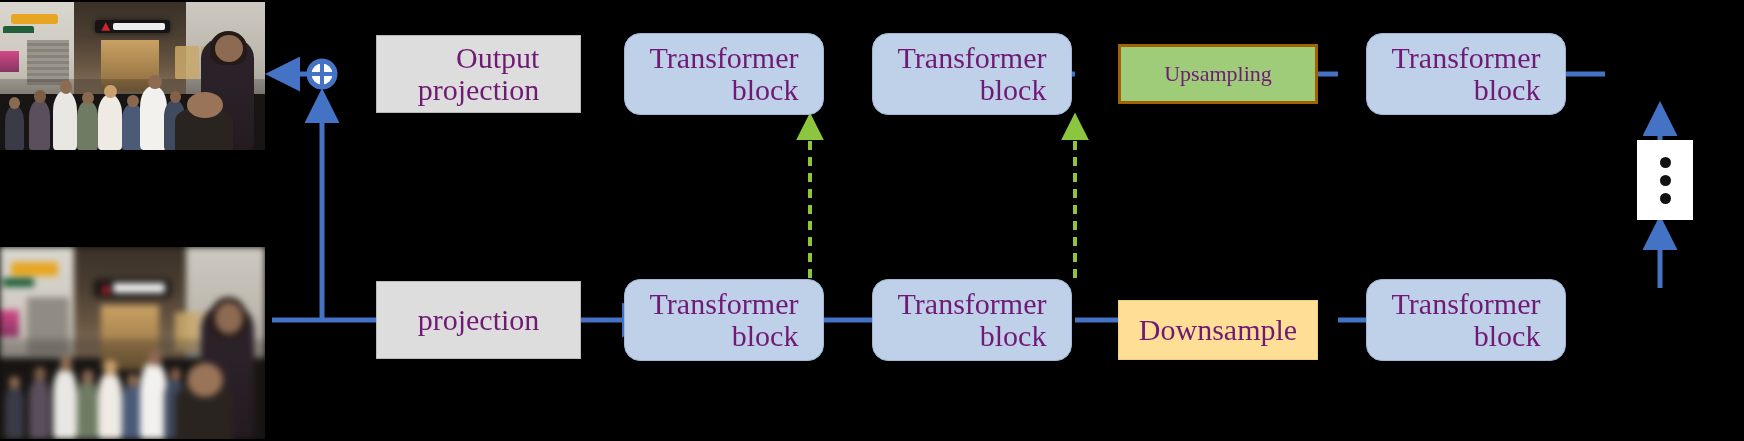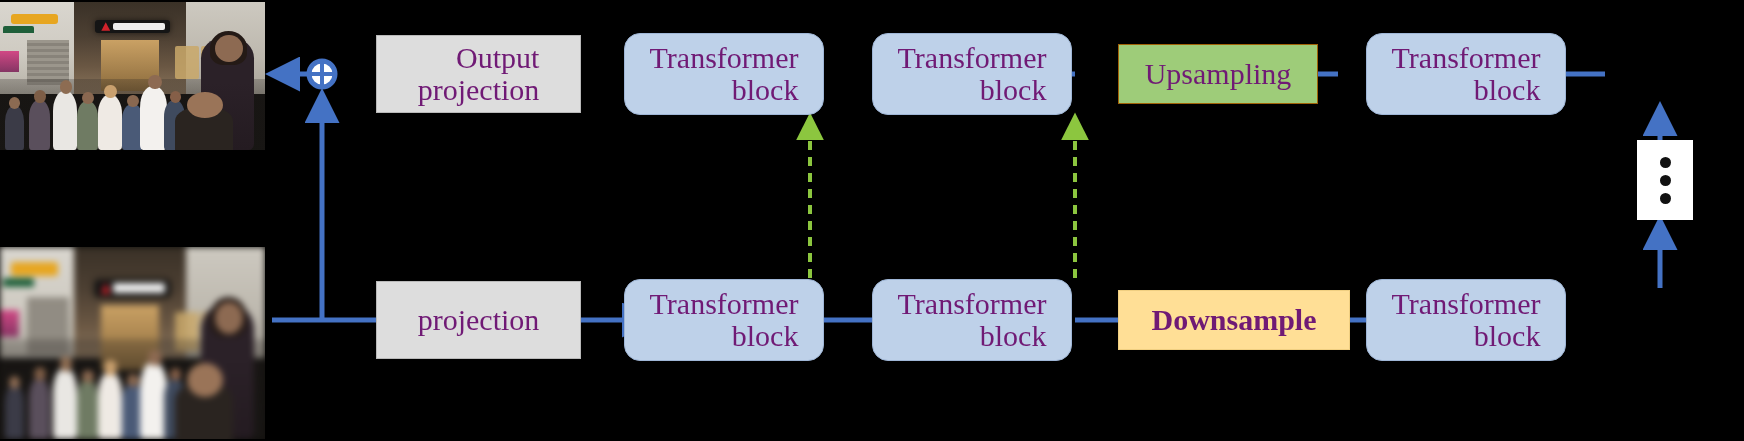--- a/index.html
+++ b/index.html
@@ -52,21 +52,21 @@
          background:#2a2420;border-radius:48% 48% 8% 8%/30% 30% 6% 6%;}
   .manfg .head{left:20%;top:-28%;width:62%;height:52%;background:#9a7458;}
 
   
   .node{position:absolute;display:flex;align-items:center;justify-content:center;
         text-align:right;color:#701a75;line-height:1.08;
         box-sizing:border-box;}
   .tb{background:#bed1e9;border:1px solid #9fb6d6;border-radius:16px;
       font-size:30px;}
   .proj{background:#dddddd;border:1px solid #b9b9b9;font-size:30px;}
-  .up{background:#9ecc79;border:1px solid #a16207;font-size:30px;}
+  .up{background:#9ecc79;border:3px solid #a16207;font-size:22px;}
   .down{background:#ffdf96;border:1px solid #f0cf81;font-size:30px;}
   .dots{background:#ffffff;border:1px solid #ffffff;}
   .dots i{display:block;width:11px;height:11px;border-radius:50%;
           background:#111;margin:7px auto;}
 
   
   svg.wires{position:absolute;left:0;top:0;width:1744px;height:441px;
             pointer-events:none;}
 </style>
 </head>
@@ -258,21 +258,21 @@
     </div>
   </div>
 
   <div class="node tb" style="left:872px;top:279px;width:200px;height:82px;">
     <div>
       <div>Transformer</div>
       <div>block</div>
     </div>
   </div>
 
-  <div class="node down" style="left:1118px;top:290px;width:232px;height:60px;font-weight:bold;">
+  <div class="node down" style="left:1118px;top:300px;width:200px;height:60px;">
     <span>Downsample</span>
   </div>
 
   <div class="node tb" style="left:1366px;top:279px;width:200px;height:82px;">
     <div>
       <div>Transformer</div>
       <div>block</div>
     </div>
   </div>
 

